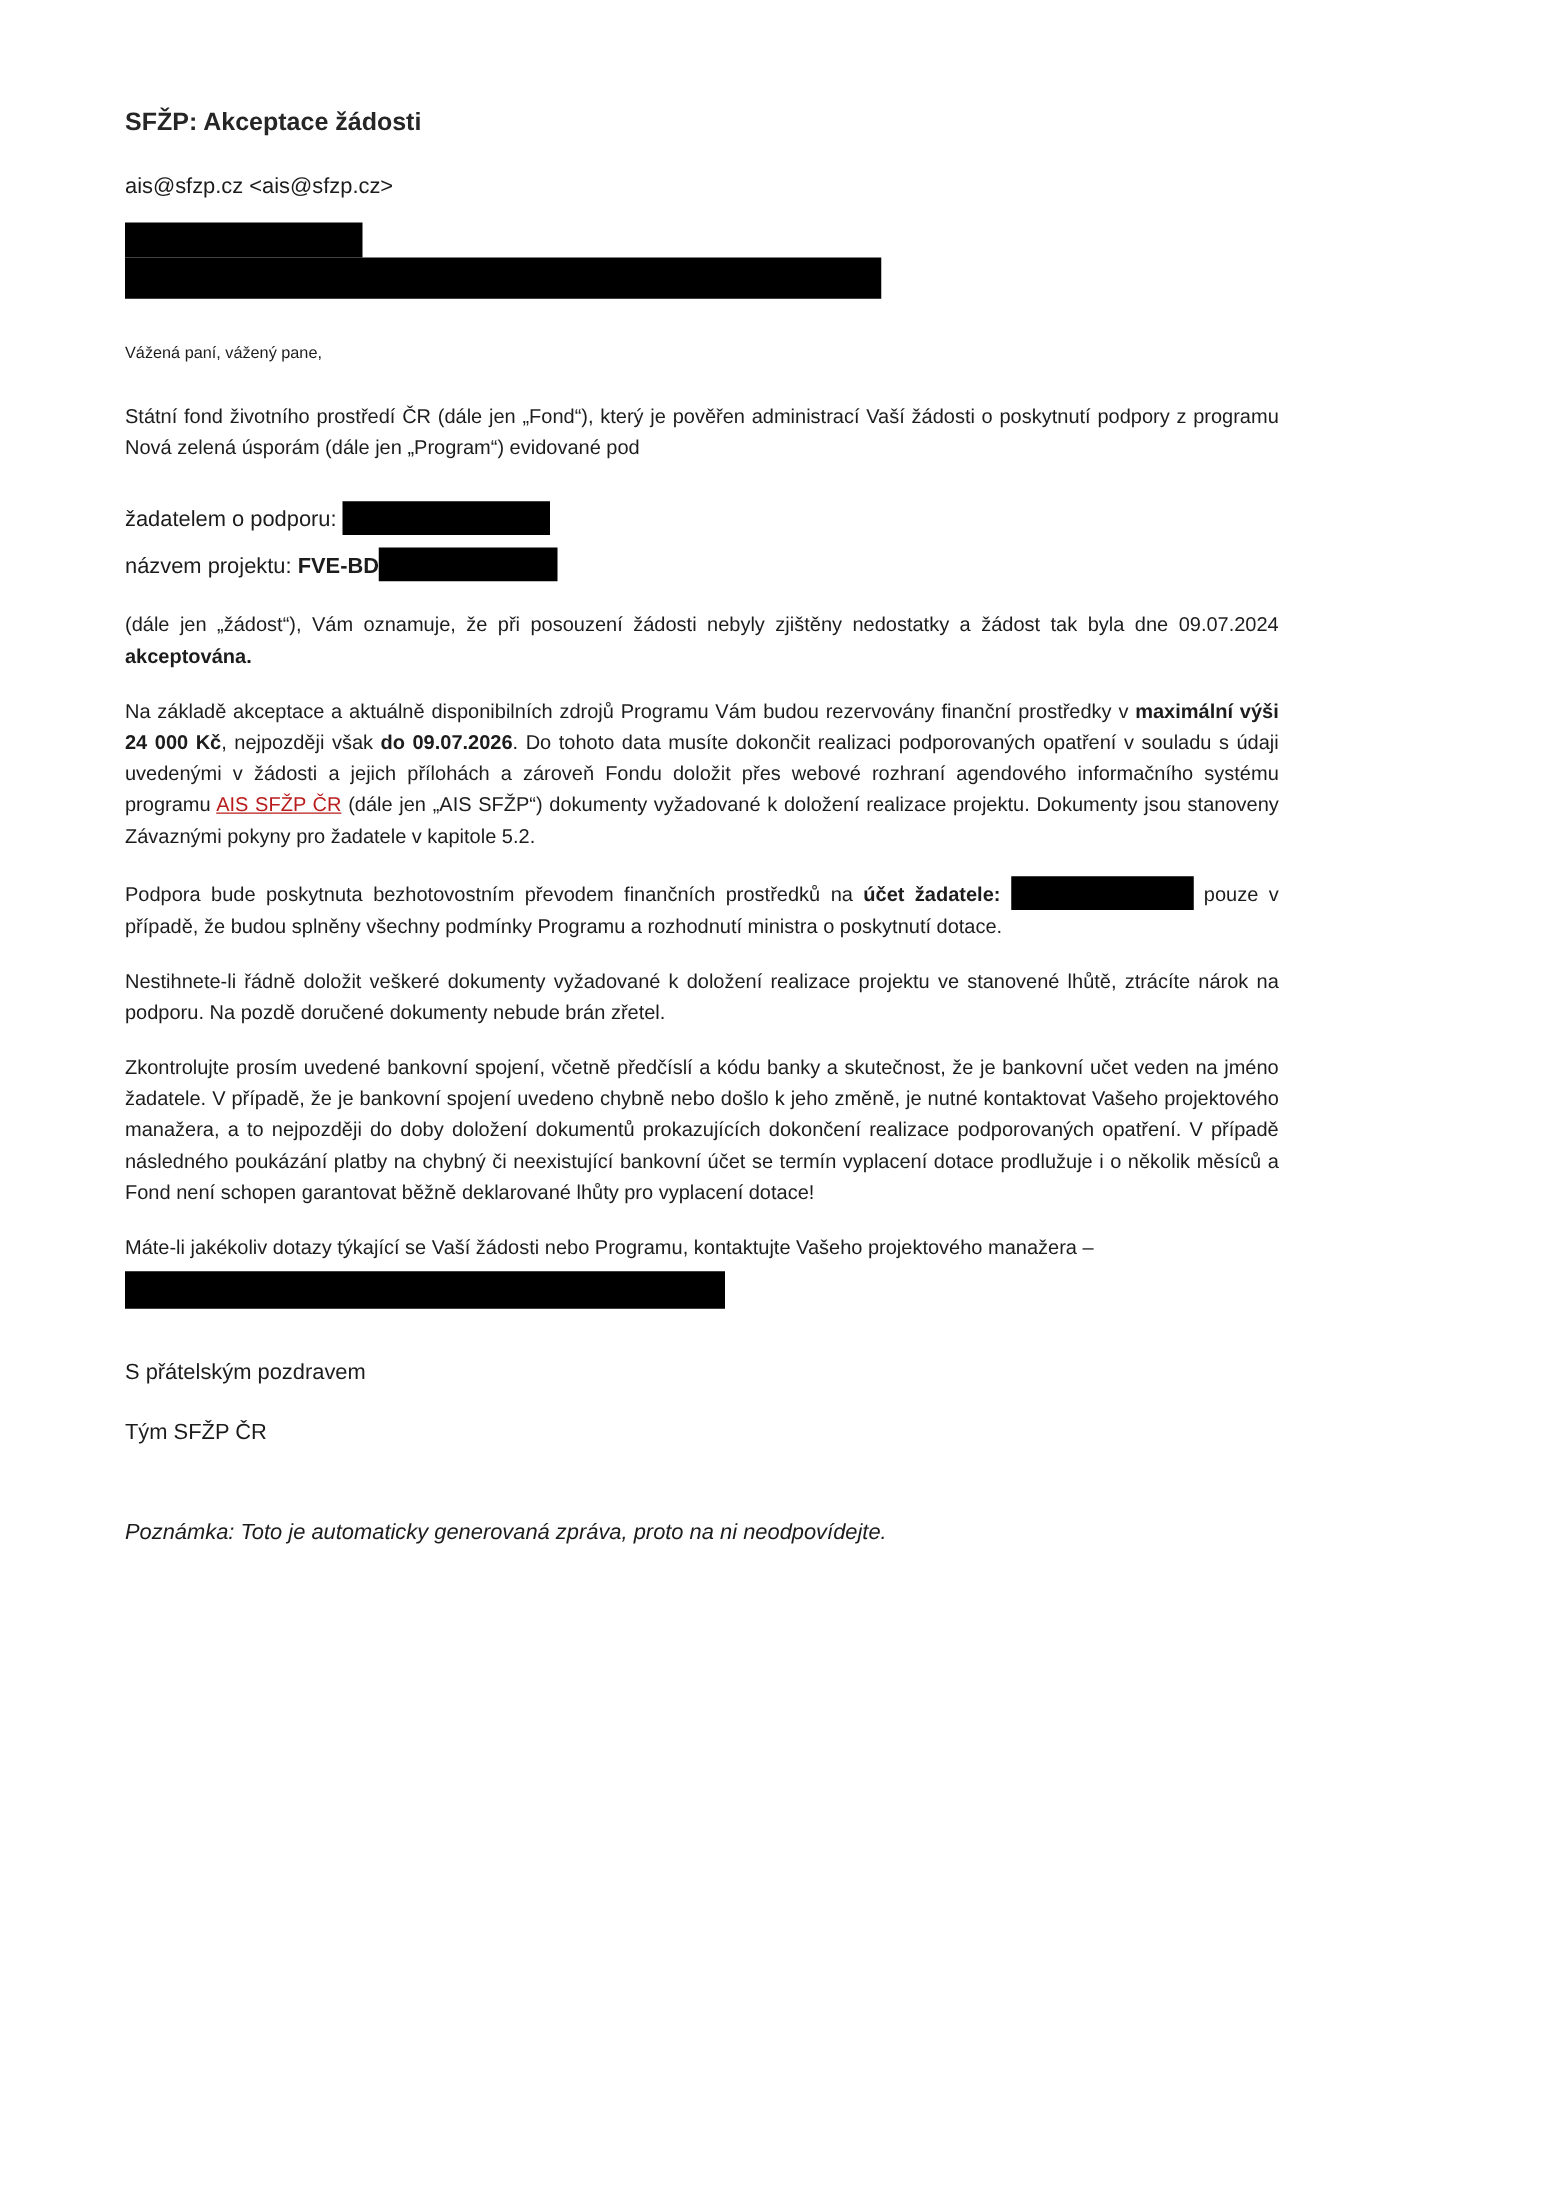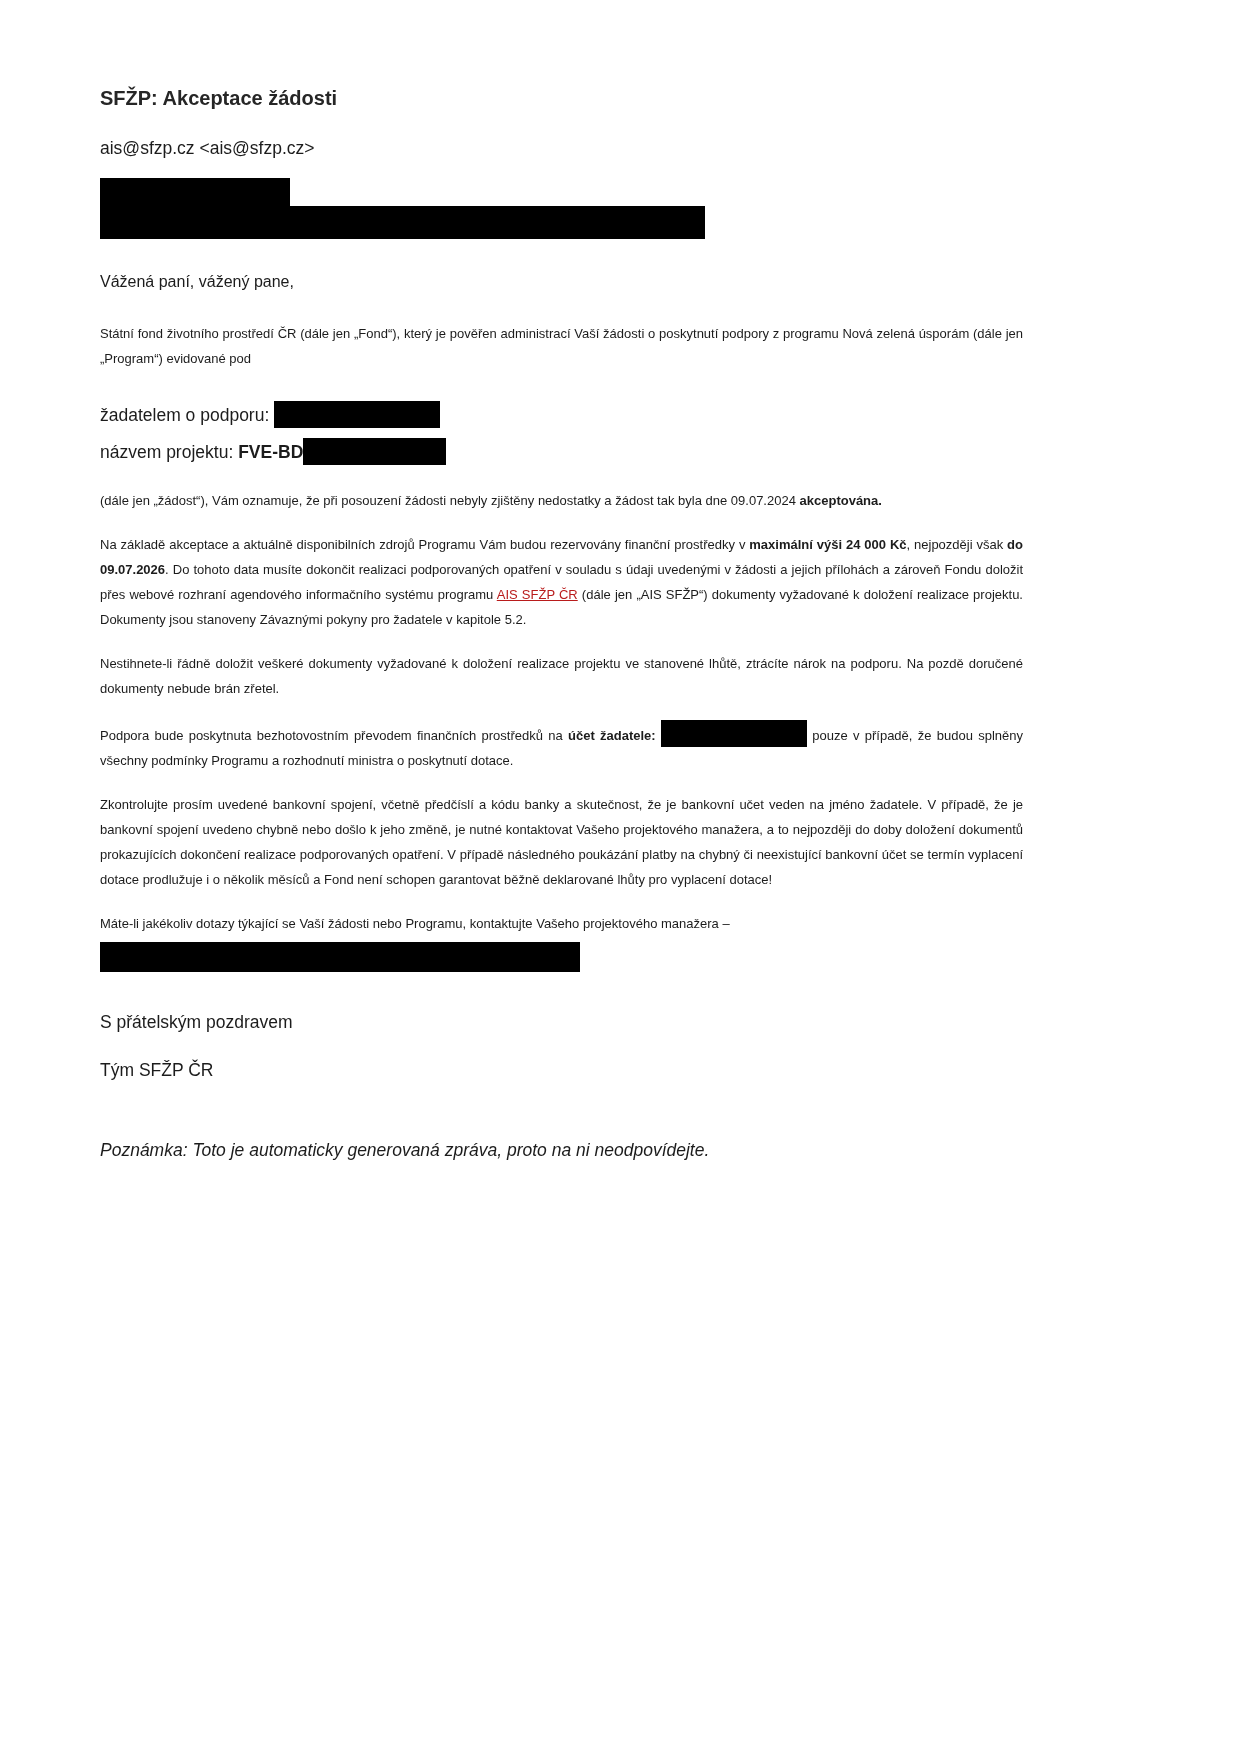--- a/index.html
+++ b/index.html
@@ -20,24 +20,24 @@
     font-size: 17.5px; color: #1c1c1c;
     margin: 0 0 17px 0; line-height: 25px;
   }
 
   
   .redact-block { margin: 0 0 30px 0; }
   .rbar { background: #000; }
   .rbar-1 { width: 190px; height: 28px; }
   .rbar-2 { width: 605px; height: 33px; }
 
-  .greeting { font-size: 16px; line-height: 25px; margin: 0 0 27px 0; }
+  .greeting { font-size: 13px; line-height: 25px; margin: 0 0 27px 0; }
 
   .para {
-    font-size: 13px; line-height: 25px;
+    font-size: 16px; line-height: 25px;
     text-align: justify;
     margin: 0 0 19px 0;
   }
   .para.pre-fields { margin-bottom: 30px; }
 
   .fields { margin: 0 0 22px 0; }
   .field { font-size: 17.5px; line-height: 28px; margin: 0 0 9px 0; white-space: nowrap; }
 
   .b { font-weight: bold; }
 
@@ -84,23 +84,23 @@
 
   <div class="fields">
     <div class="field"><span>žadatelem o podporu: </span><span class="redact-inline" style="width: 166px;"></span></div>
     <div class="field"><span>názvem projektu: </span><span class="b">FVE-BD</span><span class="redact-inline" style="width: 143px;"></span></div>
   </div>
 
   <p class="para"><span>(dále jen „žádost“), Vám oznamuje, že při posouzení žádosti nebyly zjištěny nedostatky a žádost tak byla dne 09.07.2024 </span><span class="b">akceptována.</span></p>
 
   <p class="para"><span>Na základě akceptace a aktuálně disponibilních zdrojů Programu Vám budou rezervovány finanční prostředky v </span><span class="b">maximální výši  24 000 Kč</span><span>, nejpozději však </span><span class="b">do 09.07.2026</span><span>. Do tohoto data musíte dokončit realizaci podporovaných opatření v souladu s údaji uvedenými v žádosti a jejich přílohách a zároveň Fondu doložit přes webové rozhraní agendového informačního systému programu </span><a class="link" href="#">AIS SFŽP ČR</a><span> (dále jen „AIS SFŽP“) dokumenty vyžadované k doložení realizace projektu. Dokumenty jsou stanoveny Závaznými pokyny pro žadatele v kapitole 5.2.</span></p>
 
+  <p class="para"><span>Podpora bude poskytnuta bezhotovostním převodem finančních prostředků na </span><span class="b">účet žadatele:</span><span> </span><span class="redact-inline" style="width: 146px;"></span><span> pouze v případě, že budou splněny všechny podmínky Programu a rozhodnutí ministra o poskytnutí dotace.</span></p>
+
   <p class="para"><span>Nestihnete-li řádně doložit veškeré dokumenty vyžadované k doložení realizace projektu ve stanovené lhůtě, ztrácíte nárok na podporu. Na pozdě doručené dokumenty nebude brán zřetel.</span></p>
-
-  <p class="para"><span>Podpora bude poskytnuta bezhotovostním převodem finančních prostředků na </span><span class="b">účet žadatele:</span><span> </span><span class="redact-inline" style="width: 146px;"></span><span> pouze v případě, že budou splněny všechny podmínky Programu a rozhodnutí ministra o poskytnutí dotace.</span></p>
 
   <p class="para"><span>Zkontrolujte prosím uvedené bankovní spojení, včetně předčíslí a kódu banky a skutečnost, že je bankovní učet veden na jméno žadatele. V případě, že je bankovní spojení uvedeno chybně nebo došlo k jeho změně, je nutné kontaktovat Vašeho projektového manažera, a to nejpozději do doby doložení dokumentů prokazujících dokončení realizace podporovaných opatření. V případě následného poukázání platby na chybný či neexistující bankovní účet se termín vyplacení dotace prodlužuje i o několik měsíců a Fond není schopen garantovat běžně deklarované lhůty pro vyplacení dotace!</span></p>
 
   <p class="para manager"><span>Máte-li jakékoliv dotazy týkající se Vaší žádosti nebo Programu, kontaktujte Vašeho projektového manažera –</span></p>
   <div class="redact-full"></div>
 
 
   <div class="closing-block">
     <p class="closing-line">S přátelským pozdravem</p>
     <p class="closing-line">Tým SFŽP ČR</p>

